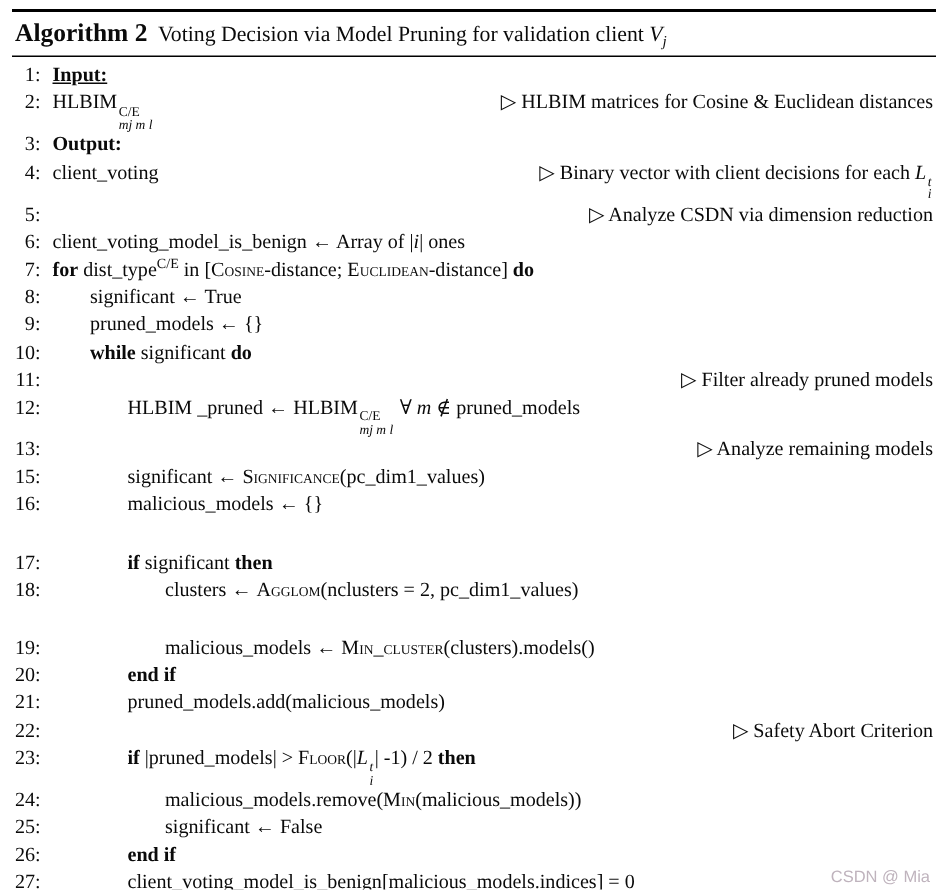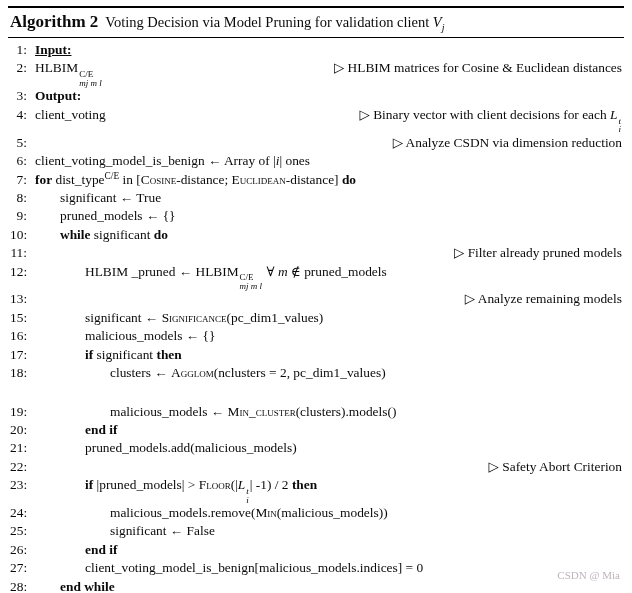--- a/index.html
+++ b/index.html
@@ -56,24 +56,24 @@
     display: inline-flex;
     flex-direction: column;
     vertical-align: -0.55em;
     font-size: 9px;
     line-height: 8.5px;
     margin-left: 1px;
     margin-right: 1px;
   }
   .watermark {
     position: absolute;
-    right: 12px; bottom: 12px;
+    right: 12px; bottom: 2px;
     font-size: 11px;
     color: #bfb3bd;
-    font-family: Liberation Serif, serif;
+    font-family: Liberation Sans, sans-serif;
   }
 </style>
 </head>
 <body>
 
 <div class="page">
   <div class="algo">
     <div class="rule rule-top"></div>
     <div class="header">
       <span class="label">Algorithm 2</span><span><span>Voting Decision via Model Pruning for validation client </span><span class="i">V</span><span class="i sub">j</span></span>
@@ -149,21 +149,21 @@
         <div class="line">
           <span class="num">15:</span>
           <span class="content" style="padding-left: 50px;"><span>significant ← </span><span class="sc">Significance</span><span>(pc_dim1_values)</span></span>
         </div>
         <div class="line">
           <span class="num">16:</span>
           <span class="content" style="padding-left: 50px;"><span>malicious_models ← {}</span></span>
         </div>
         <div class="line">
           <span class="num">17:</span>
-          <span class="content" style="padding-left: 50px;"><span class="b">if</span><span> significant </span><span class="b">then</span></span>
+          <span class="content" style="padding-left: 50px; margin-top: 20px;"><span class="b">if</span><span> significant </span><span class="b">then</span></span>
         </div>
         <div class="line">
           <span class="num">18:</span>
           <span class="content" style="padding-left: 75px;"><span>clusters ← </span><span class="sc">Agglom</span><span>(nclusters = 2, pc_dim1_values)</span></span>
         </div>
         <div class="line">
           <span class="num">19:</span>
           <span class="content" style="padding-left: 75px; margin-top: 20px;"><span>malicious_models ← </span><span class="sc">Min_cluster</span><span>(clusters).models()</span></span>
         </div>
         <div class="line">

